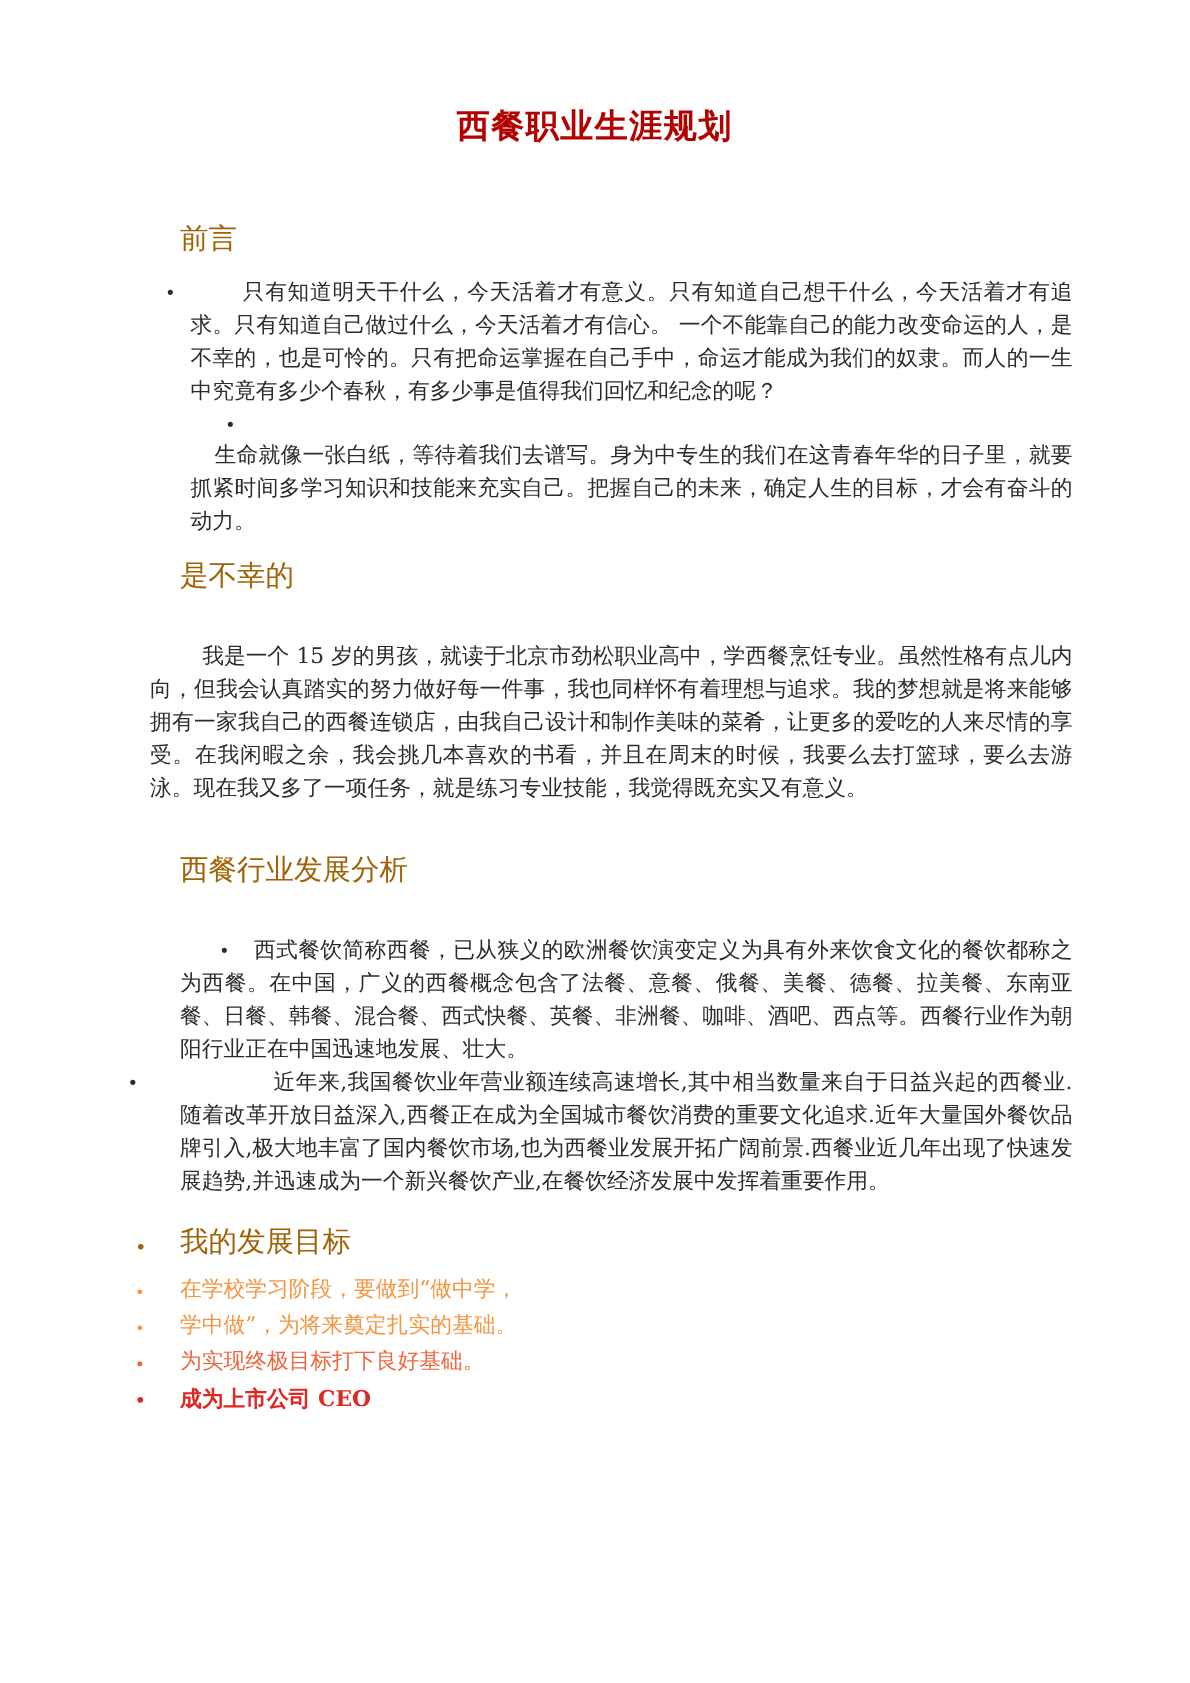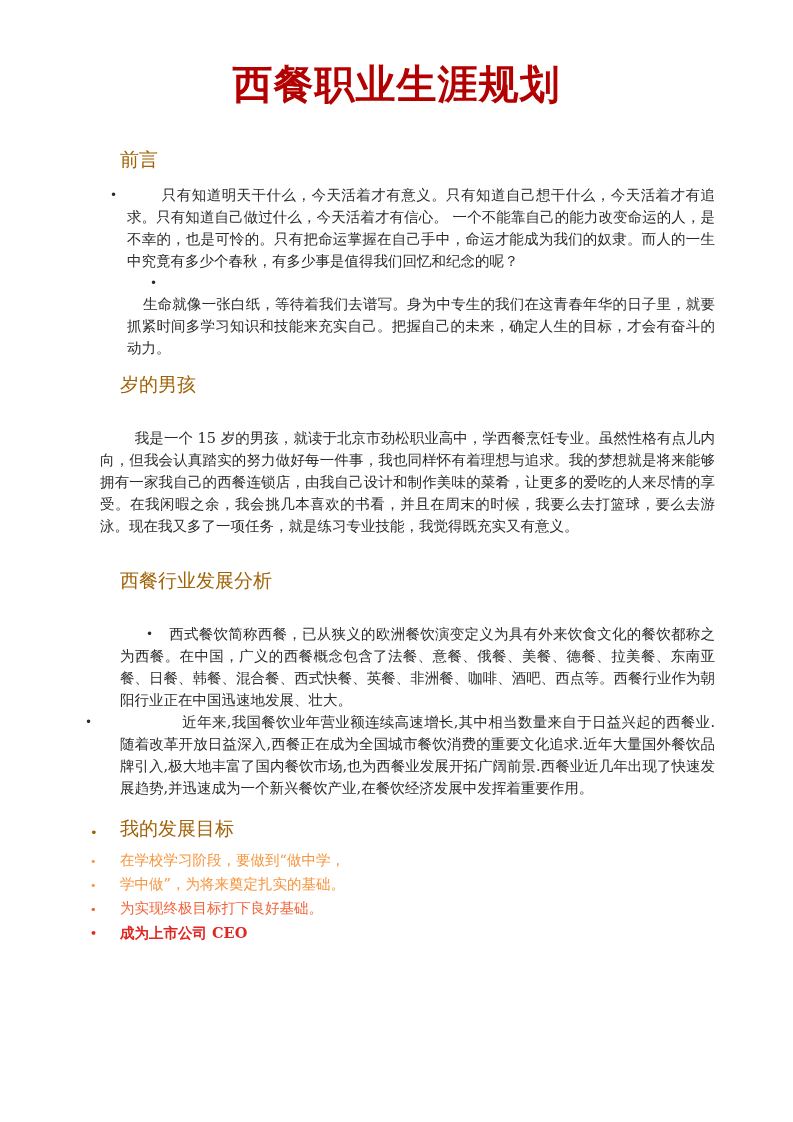--- a/index.html
+++ b/index.html
@@ -11,21 +11,21 @@
     overflow: hidden;
     font-family: "DejaVu Serif", "Liberation Serif", serif;
     color: #2b2b2b;
     font-size: 14.5px;
     line-height: 22px;
   }
   .title {
     margin: 0;
     padding-top: 64px;
     text-align: center;
-    font-size: 40px;
+    font-size: 22px;
     line-height: 40px;
     font-weight: 700;
     letter-spacing: 1px;
   }
   .h {
     margin: 0;
     margin-left: 120px;
     font-size: 19px;
     line-height: 26px;
     font-weight: 400;
@@ -83,21 +83,21 @@
 
   <div class="para p1">
     <span class="marker m-out">•</span>
     <span>只有知道明天干什么，今天活着才有意义。只有知道自己想干什么，今天活着才有追求。只有知道自己做过什么，今天活着才有信心。 一个不能靠自己的能力改变命运的人，是不幸的，也是可怜的。只有把命运掌握在自己手中，命运才能成为我们的奴隶。而人的一生中究竟有多少个春秋，有多少事是值得我们回忆和纪念的呢？</span>
   </div>
 
   <div class="lone-bullet">•</div>
 
   <div class="para p2">生命就像一张白纸，等待着我们去谱写。身为中专生的我们在这青春年华的日子里，就要抓紧时间多学习知识和技能来充实自己。把握自己的未来，确定人生的目标，才会有奋斗的动力。</div>
 
-  <h2 class="h intro-h">岁的男孩</h2>
+  <h2 class="h intro-h">是不幸的</h2>
 
   <div class="para p3">我是一个 15 岁的男孩，就读于北京市劲松职业高中，学西餐烹饪专业。虽然性格有点儿内向，但我会认真踏实的努力做好每一件事，我也同样怀有着理想与追求。我的梦想就是将来能够拥有一家我自己的西餐连锁店，由我自己设计和制作美味的菜肴，让更多的爱吃的人来尽情的享受。在我闲暇之余，我会挑几本喜欢的书看，并且在周末的时候，我要么去打篮球，要么去游泳。现在我又多了一项任务，就是练习专业技能，我觉得既充实又有意义。</div>
 
   <h2 class="h industry-h">西餐行业发展分析</h2>
 
   <div class="para p4">
     <span class="marker m-in">•</span>
     <span>西式餐饮简称西餐，已从狭义的欧洲餐饮演变定义为具有外来饮食文化的餐饮都称之为西餐。在中国，广义的西餐概念包含了法餐、意餐、俄餐、美餐、德餐、拉美餐、东南亚餐、日餐、韩餐、混合餐、西式快餐、英餐、非洲餐、咖啡、酒吧、西点等。西餐行业作为朝阳行业正在中国迅速地发展、壮大。</span>
   </div>
 

